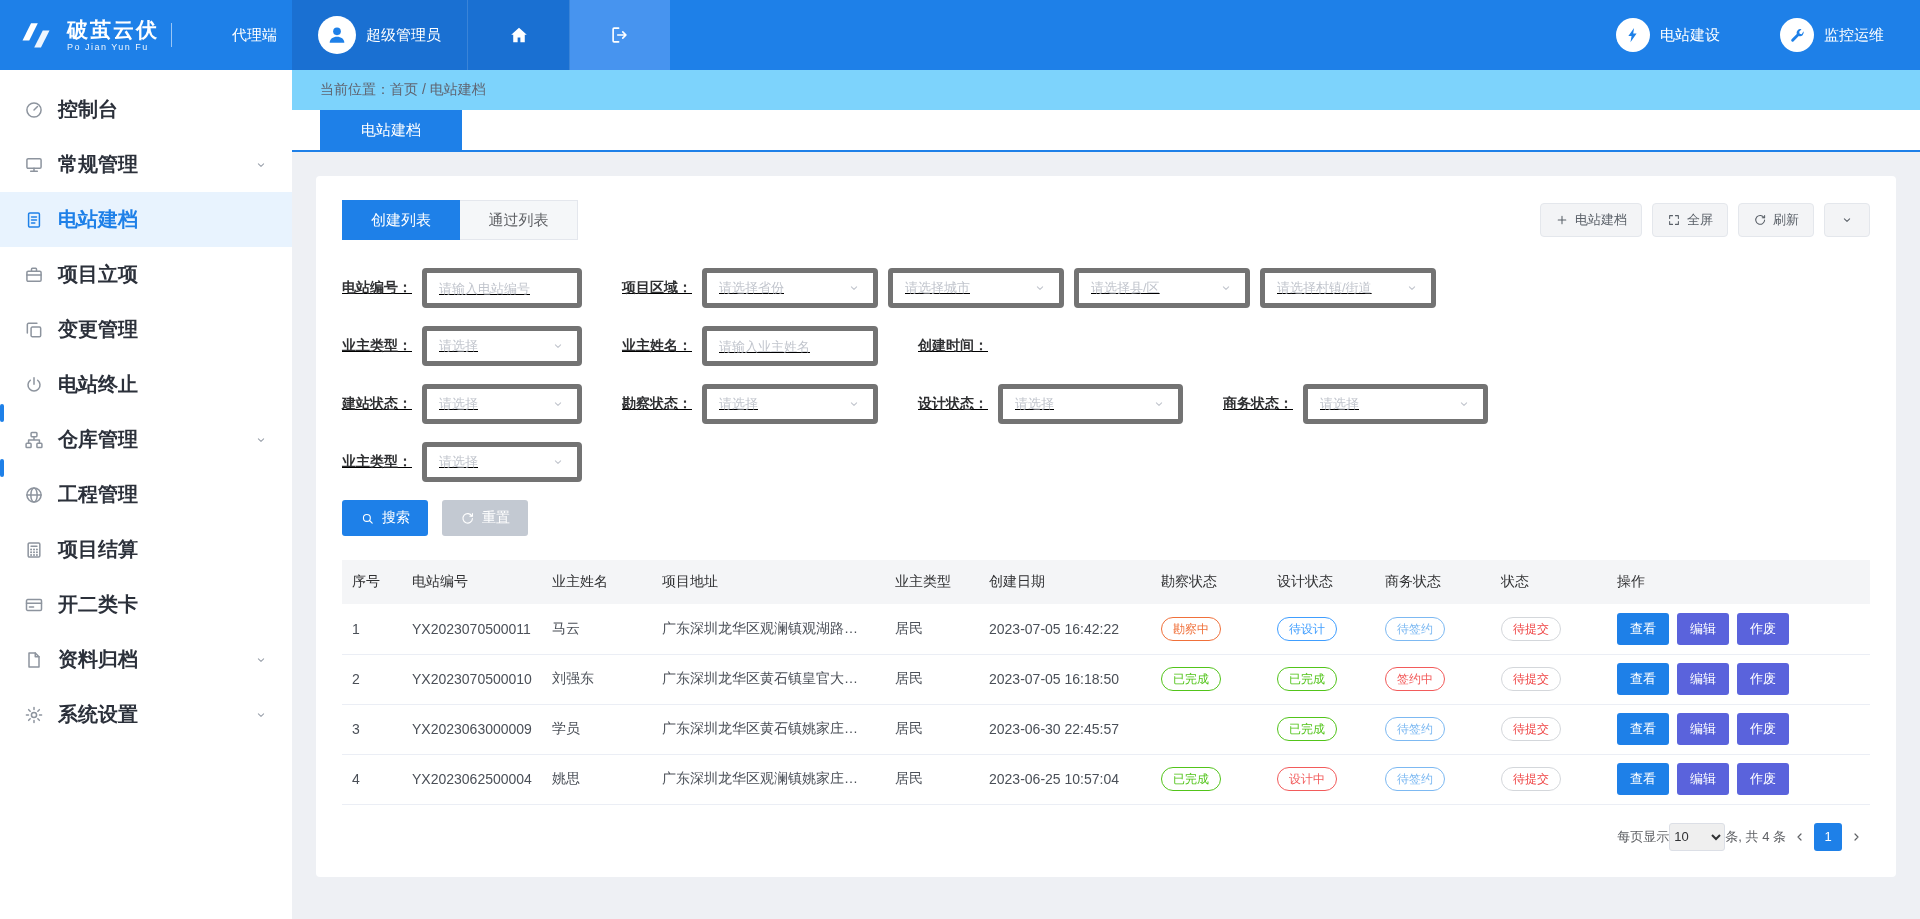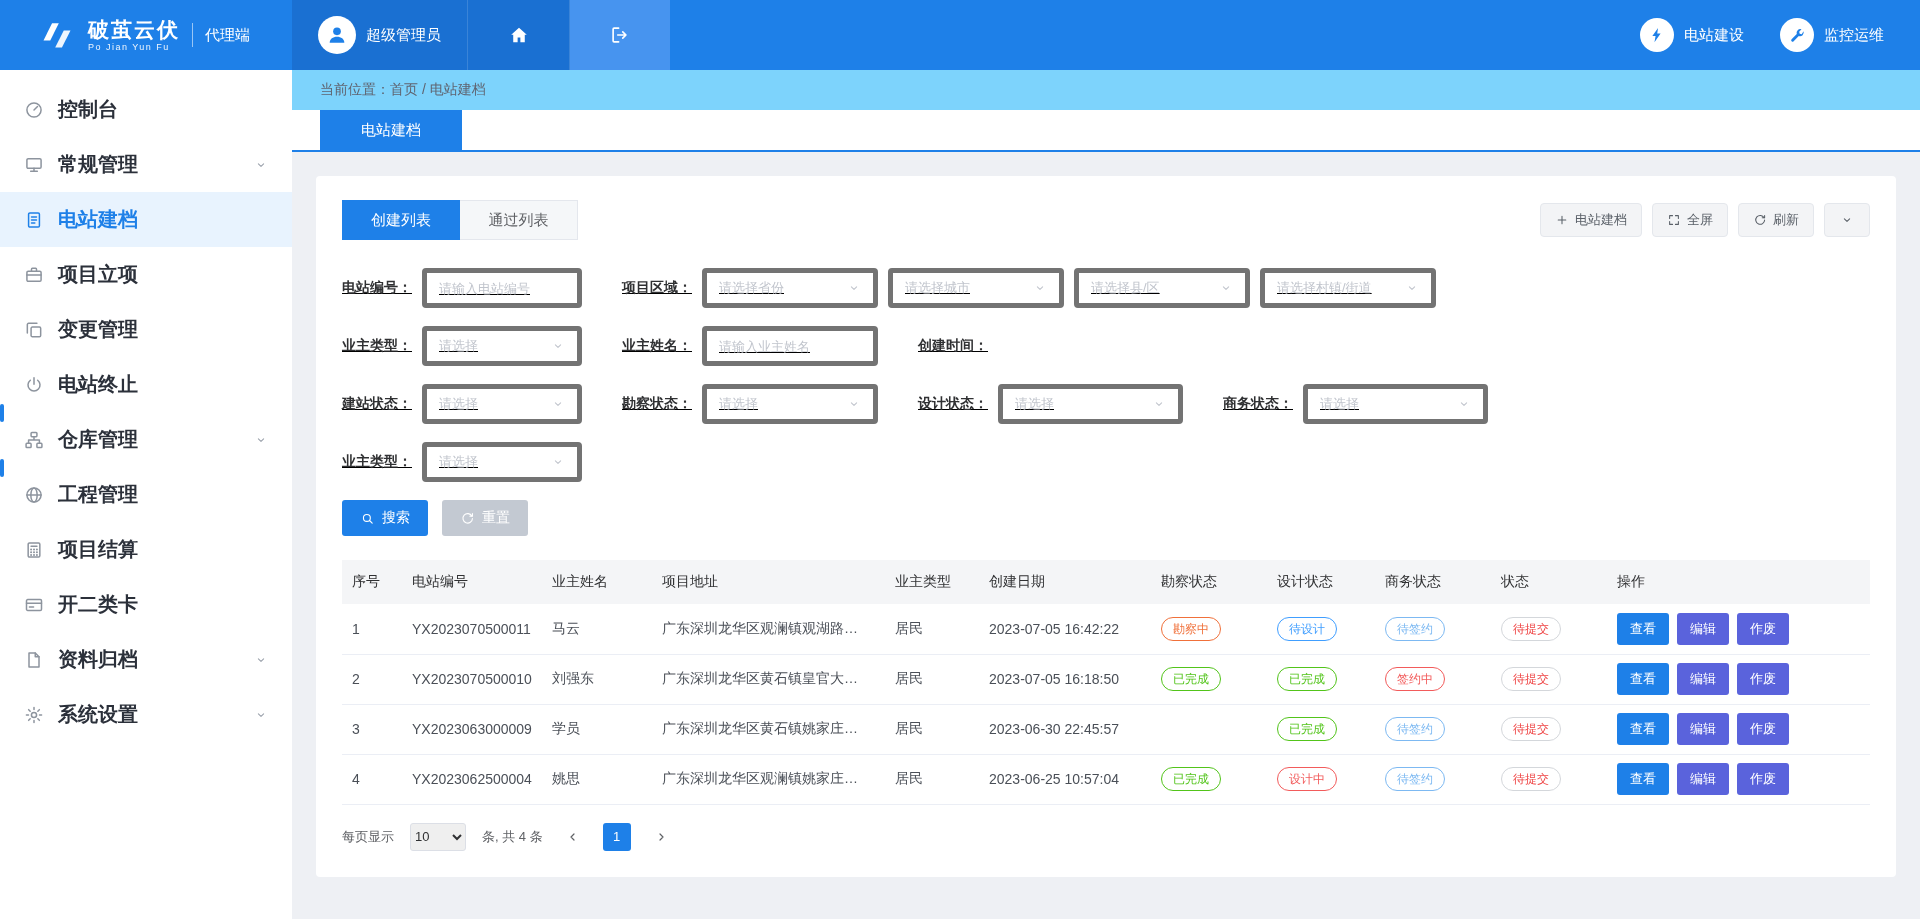--- a/index.html
+++ b/index.html
@@ -2,36 +2,36 @@
 <html><head>
 <meta charset="utf-8">
 <style>
   html,body{margin:0;padding:0;background:#fff;}
   *{box-sizing:border-box;}
   .page{width:1920px;height:919px;overflow:hidden;display:flex;flex-direction:column;
         font-family:"Liberation Sans",sans-serif;
         --primary:#1E80E8;--seg-dark:#1A70D2;--seg-light:#4794EF;}
   
   .topbar{height:70px;background:var(--primary);display:flex;align-items:stretch;color:#fff;flex-shrink:0;}
-  .tb-logo{width:292px;display:flex;align-items:center;padding-left:36px;flex-shrink:0;}
+  .tb-logo{width:292px;display:flex;align-items:center;padding-left:15px;flex-shrink:0;}
   .logo-glyph{width:42px;height:36px;margin-right:10px;flex-shrink:0;}
   .logo-text{display:flex;flex-direction:column;line-height:1.1;}
   .logo-title{font-size:21px;font-weight:700;letter-spacing:2px;}
   .logo-sub{font-size:9px;letter-spacing:1.5px;opacity:.92;margin-top:2px;}
   .tb-divider{width:1px;height:24px;background:rgba(255,255,255,.55);margin:0 12px;}
-  .portal{font-size:15px;}
+  .portal{font-size:15px;margin-left:48px;}
   .tb-seg{display:flex;align-items:center;justify-content:center;}
   .tb-user{background:var(--seg-dark);padding:0 26px;gap:10px;border-right:1px solid rgba(255,255,255,.14);cursor:pointer;}
   .tb-user .username{font-size:15px;}
   .avatar{width:38px;height:38px;border-radius:50%;background:#fff;color:var(--primary);padding:8px;flex-shrink:0;}
   .tb-home{width:102px;background:var(--seg-dark);border-right:1px solid rgba(255,255,255,.14);cursor:pointer;}
   .tb-logout{width:100px;background:var(--seg-light);cursor:pointer;}
   .tb-home .icon,.tb-logout .icon{width:22px;height:22px;color:#fff;}
   .tb-spacer{flex:1;}
-  .tb-right{display:flex;align-items:center;gap:36px;padding-right:36px;}
+  .tb-right{display:flex;align-items:center;gap:60px;padding-right:36px;}
   .tb-right-item{display:flex;align-items:center;gap:10px;cursor:pointer;font-size:15px;}
   .icon-circle{width:34px;height:34px;border-radius:50%;background:#fff;color:var(--primary);padding:8px;flex-shrink:0;}
   
   .body{flex:1;display:flex;min-height:0;}
   .sidebar{width:292px;background:#fff;flex-shrink:0;position:relative;padding-top:12px;}
   .side-item{height:55px;display:flex;align-items:center;padding:0 24px;gap:14px;
              font-size:20px;font-weight:700;color:#2B303A;cursor:pointer;}
   .side-item .side-ic{width:20px;height:20px;color:#8D949E;flex-shrink:0;}
   .side-item .side-chev{width:14px;height:14px;color:#9AA1AB;margin-left:auto;}
   .side-item.active{background:#E8F3FE;color:var(--primary);}
@@ -99,21 +99,21 @@
   .badge.red{color:#F25B5B;}
   .badge.blue{color:#409EFF;}
   .badge.lightblue{color:#7DB9F2;}
   .badge.green{color:#52C41A;}
   .badge.gray{color:#ef4444;border-color:#D4D7DB;}
   .act{height:28px;padding:16px 13px;border:none;border-radius:3px;color:#fff;font-size:13px;
        margin-right:8px;display:inline-flex;align-items:center;cursor:pointer;font-family:inherit;}
   .act.view{background:var(--primary);}
   .act.edit,.act.void{background:#5A63DC;}
   
-  .pagination{display:flex;justify-content:flex-start;align-items:center;gap:16px;margin-top:18px;
+  .pagination{display:flex;justify-content:flex-end;align-items:center;gap:0;margin-top:18px;
               font-size:13px;color:#606266;}
   .pp{height:28px;width:56px;border:1px solid #DCDFE6;border-radius:3px;color:#303133;font-family:inherit;font-size:13px;}
   .page-arrow{width:28px;height:28px;display:flex;align-items:center;justify-content:center;cursor:pointer;color:#606266;}
   .page-arrow .icon{width:16px;height:16px;}
   .page-num{width:28px;height:28px;background:var(--primary);color:#fff;border-radius:3px;
             display:flex;align-items:center;justify-content:center;cursor:pointer;}
   .icon{display:inline-block;}
   .icon svg{display:block;width:100%;height:100%;}
 </style>
 </head>

